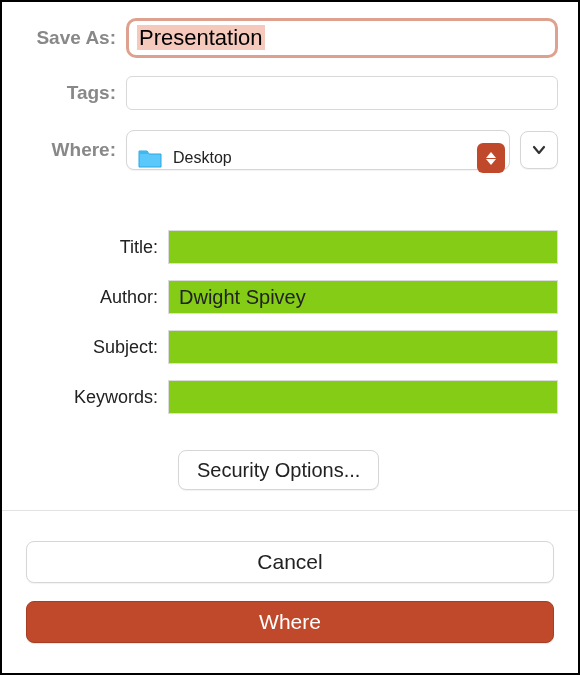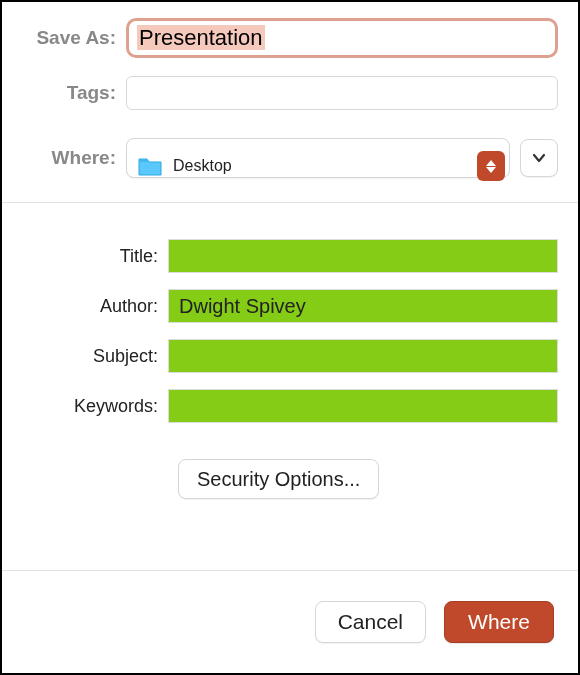--- a/index.html
+++ b/index.html
@@ -173,20 +173,21 @@
     color: #222;
     box-shadow: 0 1px 1px rgba(0,0,0,0.05);
   }
   .spacer { flex: 1; }
   .footer {
     border-top: 1px solid #e2e2e2;
     padding: 30px 24px 30px 24px;
     display: flex;
     justify-content: flex-end;
     gap: 18px;
+    flex-direction: column;
   }
   .btn {
     height: 42px;
     min-width: 110px;
     border-radius: 8px;
     font-size: 21px;
     display: flex;
     align-items: center;
     justify-content: center;
     padding: 0 22px;
@@ -221,21 +222,21 @@
       </div>
     </div>
 
     <div class="row">
       <div class="label-col">Tags:</div>
       <div class="field-col">
         <input class="text-input" value="" style="">
       </div>
     </div>
 
-    <div class="row" style="margin-top:28px; margin-bottom:0;">
+    <div class="row" style="margin-top:20px; margin-bottom:0;">
       <div class="label-col">Where:</div>
       <div class="field-col">
         <div class="where-select">
           <svg class="folder-icon" viewBox="0 0 26 22">
             <path d="M2 4 L10 4 L12 7 L24 7 L24 20 L2 20 Z" fill="#5ac8fa" stroke="#2aa8e0" stroke-width="1"></path>
             <path d="M2 4 L10 4 L12 7 L2 7 Z" fill="#3fb8f0"></path>
           </svg>
           <span class="where-text">Desktop</span>
           <div class="stepper">
             <div class="tri up"></div>

